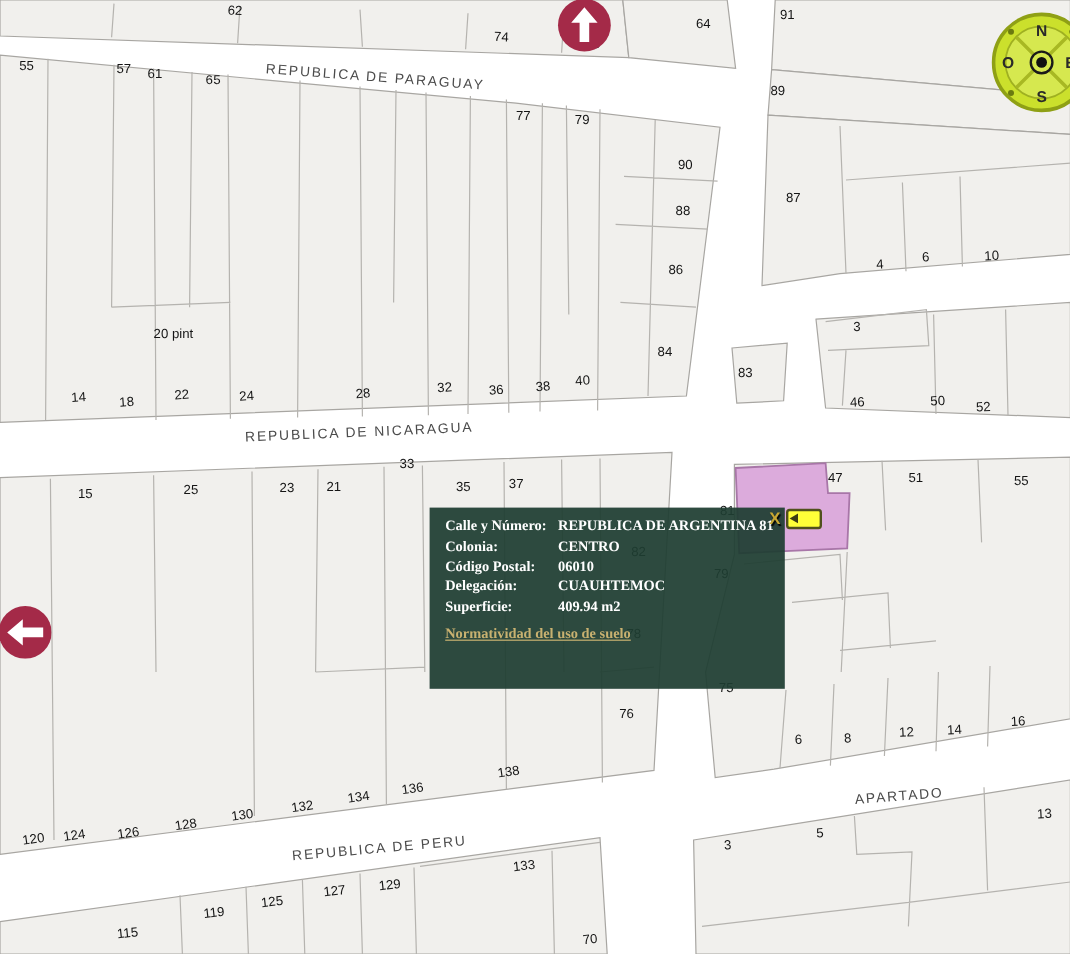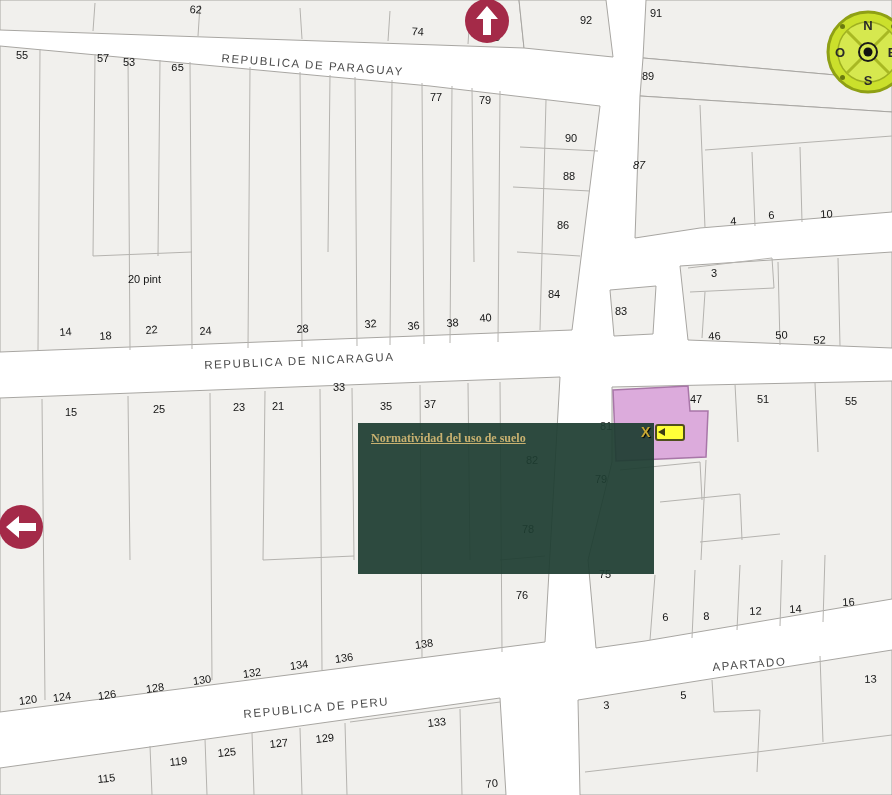--- a/index.html
+++ b/index.html
@@ -86,40 +86,52 @@
     </svg>
   </div>
   <div class="navbtn" style="left:-1px;top:505px;width:44px;height:44px;">
     <svg width="44" height="44">
       <circle cx="22" cy="22" r="22" fill="#a42a48"></circle>
       <polygon points="7,22 20,11 20,18 37,18 37,26 20,26 20,33" fill="#fff"></polygon>
     </svg>
   </div>
 
   <div class="popup">
+    <div class="popup-grid">
+        <div>Calle y Número:</div>
+        <div>REPUBLICA DE ARGENTINA 81</div>
+        <div>Colonia:</div>
+        <div>CENTRO</div>
+        <div>Código Postal:</div>
+        <div>06010</div>
+        <div>Delegación:</div>
+        <div>CUAUHTEMOC</div>
+        <div>Superficie:</div>
+        <div>409.94 m2</div>
+      </div>
     <a class="popup-link">Normatividad del uso de suelo</a>
   </div>
   <span class="popup-close" style="left:641px;top:424px;position:absolute;">X</span>
   <div class="marker"></div>
 
 <div class="plabel" style="left: 190px; top: 3px; transform: rotate(3deg);">62</div>
     <div class="plabel" style="left: 412px; top: 25px; transform: rotate(3deg);">74</div>
-    <div class="plabel" style="left: 580px; top: 14px;">92</div>
+    <div class="plabel" style="left: 580px; top: 14px;">64</div>
     <div class="plabel" style="left: 650px; top: 7px;">91</div>
     <div class="plabel" style="left: 16px; top: 49px;">55</div>
     <div class="plabel" style="left: 97px; top: 52px;">57</div>
-    <div class="plabel" style="left: 123px; top: 56px;">53</div>
+    <div class="plabel" style="left: 123px; top: 56px;">61</div>
     <div class="plabel" style="left: 171px; top: 62px; font-family: Liberation Mono, monospace;">65</div>
     <div class="plabel" style="left: 494px; top: 31px;">8</div>
     <div class="plabel" style="left: 430px; top: 91px;">77</div>
     <div class="plabel" style="left: 479px; top: 94px;">79</div>
     <div class="plabel" style="left: 642px; top: 70px;">89</div>
     <div class="plabel" style="left: 565px; top: 132px;">90</div>
     <div class="plabel" style="left: 563px; top: 170px;">88</div>
-    <div class="plabel" style="left: 633px; top: 159px; font-style: italic;">87</div>
+    <div class="plabel" style="left: 655px; top: 159px;">87</div>
     <div class="plabel" style="left: 557px; top: 219px;">86</div>
     <div class="plabel" style="left: 548px; top: 288px;">84</div>
     <div class="plabel" style="left: 615px; top: 305px;">83</div>
     <div class="plabel" style="left: 730px; top: 215px; transform: rotate(-3deg);">4</div>
     <div class="plabel" style="left: 768px; top: 209px; transform: rotate(-3deg);">6</div>
     <div class="plabel" style="left: 820px; top: 208px; transform: rotate(-3deg);">10</div>
     <div class="plabel" style="left: 711px; top: 267px;">3</div>
     <div class="plabel" style="left: 708px; top: 330px; transform: rotate(-3deg);">46</div>
     <div class="plabel" style="left: 775px; top: 329px; transform: rotate(-3deg);">50</div>
     <div class="plabel" style="left: 813px; top: 334px; transform: rotate(-3deg);">52</div>

